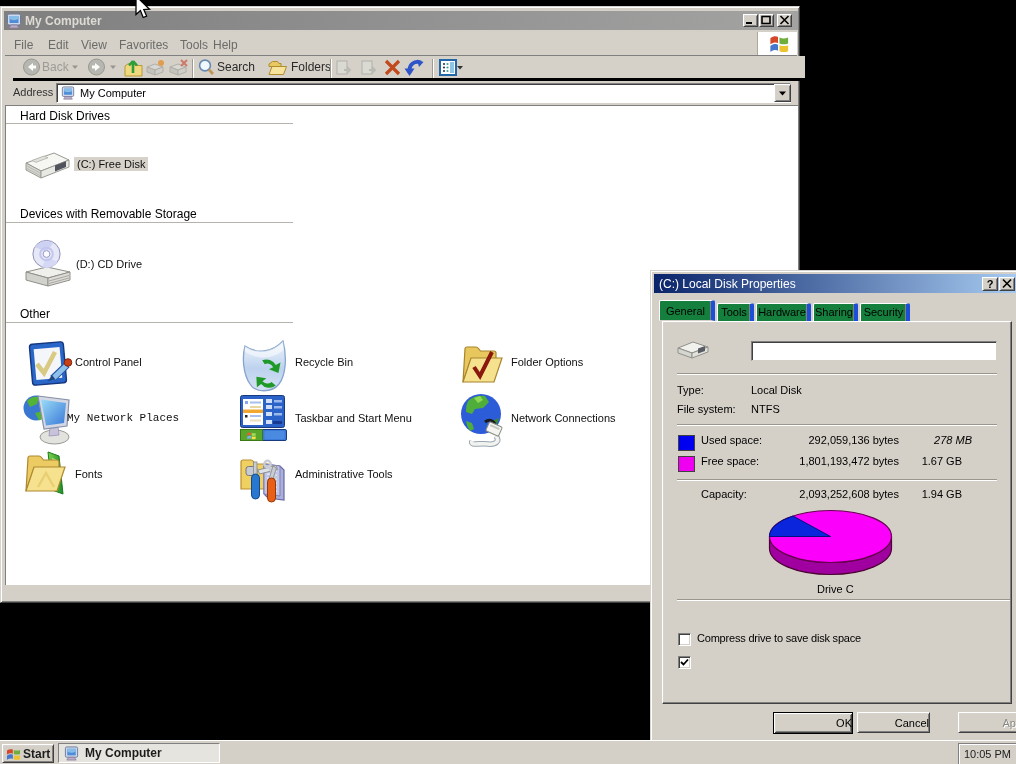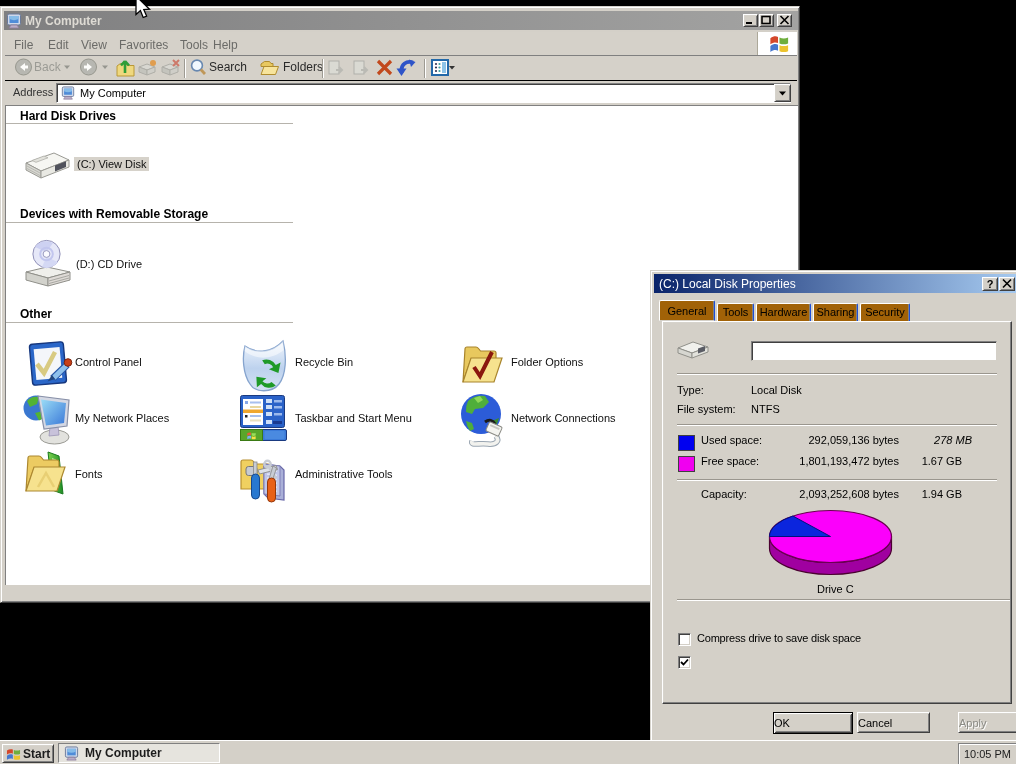--- a/index.html
+++ b/index.html
@@ -20,64 +20,64 @@
 #titlebar .ttext { color:#dedbd4; font-weight:bold; font-size:12px; margin-left:3px; }
 .capbtn { width:15px; height:13px; background:#d4d0c8; position:absolute; top:7px;
   border-top:1px solid #ffffff; border-left:1px solid #ffffff;
   border-right:1px solid #404040; border-bottom:1px solid #404040;
   box-shadow: inset 1px 1px 0 #d6d3cc, inset -1px -1px 0 #808080; }
 #menubar { position:absolute; left:4px; top:25px; width:792px; height:24px;
   border-bottom:1px solid #808080; background:#d5d1c9; }
 #menubar .mi { position:absolute; top:6px; color:#6b6b68; font-size:12px; }
 #logobox { position:absolute; right:0px; top:0px; width:40px; height:23px; background:#fff;
   border-left:1px solid #aca899; }
-#toolbar { position:absolute; left:4px; top:49px; width:792px; height:25px;
-  border-bottom:1px solid #000000; background:#d5d1c9; }
+#toolbar { position:absolute; left:12px; top:49px; width:792px; height:25px;
+  border-bottom:3px solid #000000; background:#d5d1c9; }
 #addrbar { position:absolute; left:4px; top:74px; width:792px; height:24px; background:#d5d1c9; }
 #addrfield { position:absolute; left:51px; top:2px; width:735px; height:20px; background:#fff;
   border-top:1px solid #808080; border-left:1px solid #808080;
   border-right:1px solid #fff; border-bottom:1px solid #fff;
   box-shadow: inset 1px 1px 0 #404040; }
 #content { position:absolute; left:4px; top:98px; width:793px; height:480px; background:#fff;
   border-left:1px solid #808080; border-top:1px solid #808080; overflow:hidden; }
-.sechead { position:absolute; left:14px; font-weight:bold; font-size:12px; color:#000; }
+.sechead { position:absolute; left:14px; font-weight:normal; font-size:12px; color:#000; }
 .secline { position:absolute; left:0px; width:287px; height:1px; background:#b6b3ac; }
 .ilabel { position:absolute; font-size:11px; color:#101010; }
 #statusbar { position:absolute; left:4px; top:578px; width:792px; height:19px; background:#d5d1c9;
   border-top:1px solid #fff; font-size:11px; color:#222; }
 .sbline { position:absolute; top:2px; height:15px; width:1px; }
 
 
 #dlg { position:absolute; left:650px; top:270px; width:368px; height:470px; background:#d4d0c8;
   border-top:1px solid #d6d3cc; border-left:1px solid #d6d3cc;
   box-shadow: inset 1px 1px 0 #ffffff; }
 #dtitle { position:absolute; left:3px; top:3px; width:362px; height:19px;
   background:linear-gradient(to right,#0a246a,#a6caf0); display:flex; align-items:center; }
 #dtitle span { color:#fff; font-weight:normal; font-size:12px; margin-left:5px; }
 .dbtn { width:16px; height:14px; background:#d4d0c8; position:absolute;
   border-top:1px solid #ffffff; border-left:1px solid #ffffff;
   border-right:1px solid #404040; border-bottom:1px solid #404040;
   box-shadow: inset 1px 1px 0 #d6d3cc, inset -1px -1px 0 #808080;
   font-size:11px; font-weight:bold; text-align:center; line-height:12px; color:#000; }
-.tab { position:absolute; background:#a16207; border-top:1px solid #fff; border-left:1px solid #fff;
-  border-right:1px solid #1d4ed8; text-align:center; font-size:11px; color:#000;
+.tab { position:absolute; background:#15803d; border-top:1px solid #fff; border-left:1px solid #fff;
+  border-right:4px solid #1d4ed8; text-align:center; font-size:11px; color:#000;
   border-top-left-radius:2px; border-top-right-radius:2px;
   box-shadow: inset -1px 0 0 #808080; }
 #dpanel { position:absolute; left:11px; top:50px; width:350px; height:383px;
   border-top:1px solid #ffffff; border-left:1px solid #ffffff;
   border-right:1px solid #404040; border-bottom:1px solid #404040;
   box-shadow: inset -1px -1px 0 #808080, inset 1px 1px 0 #d6d3cc; }
 .dlab { position:absolute; font-size:11px; color:#000; }
 .dnum { position:absolute; font-size:11px; color:#000; text-align:right; }
 .swatch { position:absolute; width:17px; height:16px; border:1px solid #404040; }
 .cb { position:absolute; width:13px; height:13px; background:#fff;
   border-top:1px solid #808080; border-left:1px solid #808080;
   border-right:1px solid #fff; border-bottom:1px solid #fff;
   box-shadow: inset 1px 1px 0 #404040, inset -1px -1px 0 #d4d0c8; }
-.pbtn { position:absolute; width:73px; height:21px; background:#d4d0c8; text-align:left;
+.pbtn { position:absolute; width:73px; height:21px; background:#d4d0c8; text-align:right;
   font-size:11px; color:#000; line-height:20px;
   border-top:1px solid #ffffff; border-left:1px solid #ffffff;
   border-right:1px solid #404040; border-bottom:1px solid #404040;
   box-shadow: inset 1px 1px 0 #d6d3cc, inset -1px -1px 0 #808080; }
 
 
 #taskbar { position:absolute; left:0; top:740px; width:1016px; height:24px; background:#d4d0c8;
   border-top:1px solid #fff; }
 #startbtn { position:absolute; left:2px; top:3px; width:52px; height:19px; background:#d4d0c8;
   border-top:1px solid #ffffff; border-left:1px solid #ffffff;
@@ -357,32 +357,32 @@
         <path d="M28,16 L36,30" stroke="#c8ccd4" stroke-width="3"></path>
         <circle cx="27.5" cy="15" r="3.2" fill="none" stroke="#c8ccd4" stroke-width="2.4"></circle>
         <rect x="13.5" y="13" width="3.5" height="14" fill="#c8ccd4" stroke="#888" stroke-width="0.8"></rect>
         <rect x="11.5" y="25" width="8" height="25" rx="4" fill="#2878d0" stroke="#17498e" stroke-width="1"></rect>
         <path d="M33,17 l3.5,2 l-4,12 l-3.5,-1 z" fill="#c8ccd4" stroke="#888" stroke-width="0.8"></path>
         <rect x="27.5" y="29" width="8" height="24" rx="4" fill="#e86018" stroke="#96380a" stroke-width="1"></rect>
       </g>
     </svg>
     <div class="sechead" style="top:3px;">Hard Disk Drives</div>
     <div class="secline" style="top:17px;"></div>
-    <div class="ilabel" style="left:68px;top:51px;background:#d6d2ca;padding:1px 3px;">(C:) View Disk</div>
+    <div class="ilabel" style="left:68px;top:51px;background:#d6d2ca;padding:1px 3px;">(C:) Free Disk</div>
 
     <div class="sechead" style="top:101px;">Devices with Removable Storage</div>
     <div class="secline" style="top:116px;"></div>
     <div class="ilabel" style="left:70px;top:152px;">(D:) CD Drive</div>
 
     <div class="sechead" style="top:201px;">Other</div>
     <div class="secline" style="top:216px;"></div>
     <div class="ilabel" style="left:69px;top:250px;">Control Panel</div>
     <div class="ilabel" style="left:289px;top:250px;">Recycle Bin</div>
     <div class="ilabel" style="left:505px;top:250px;">Folder Options</div>
-    <div class="ilabel" style="left:69px;top:306px;">My Network Places</div>
+    <div class="ilabel" style="left:61px;top:306px;font-family:Liberation Mono, monospace;">My Network Places</div>
     <div class="ilabel" style="left:289px;top:306px;text-align:right;">Taskbar and Start Menu</div>
     <div class="ilabel" style="left:505px;top:306px;">Network Connections</div>
     <div class="ilabel" style="left:69px;top:362px;">Fonts</div>
     <div class="ilabel" style="left:289px;top:362px;">Administrative Tools</div>
   </div>
 
 </div>
 
 <div id="dlg">
   <div id="dtitle">

